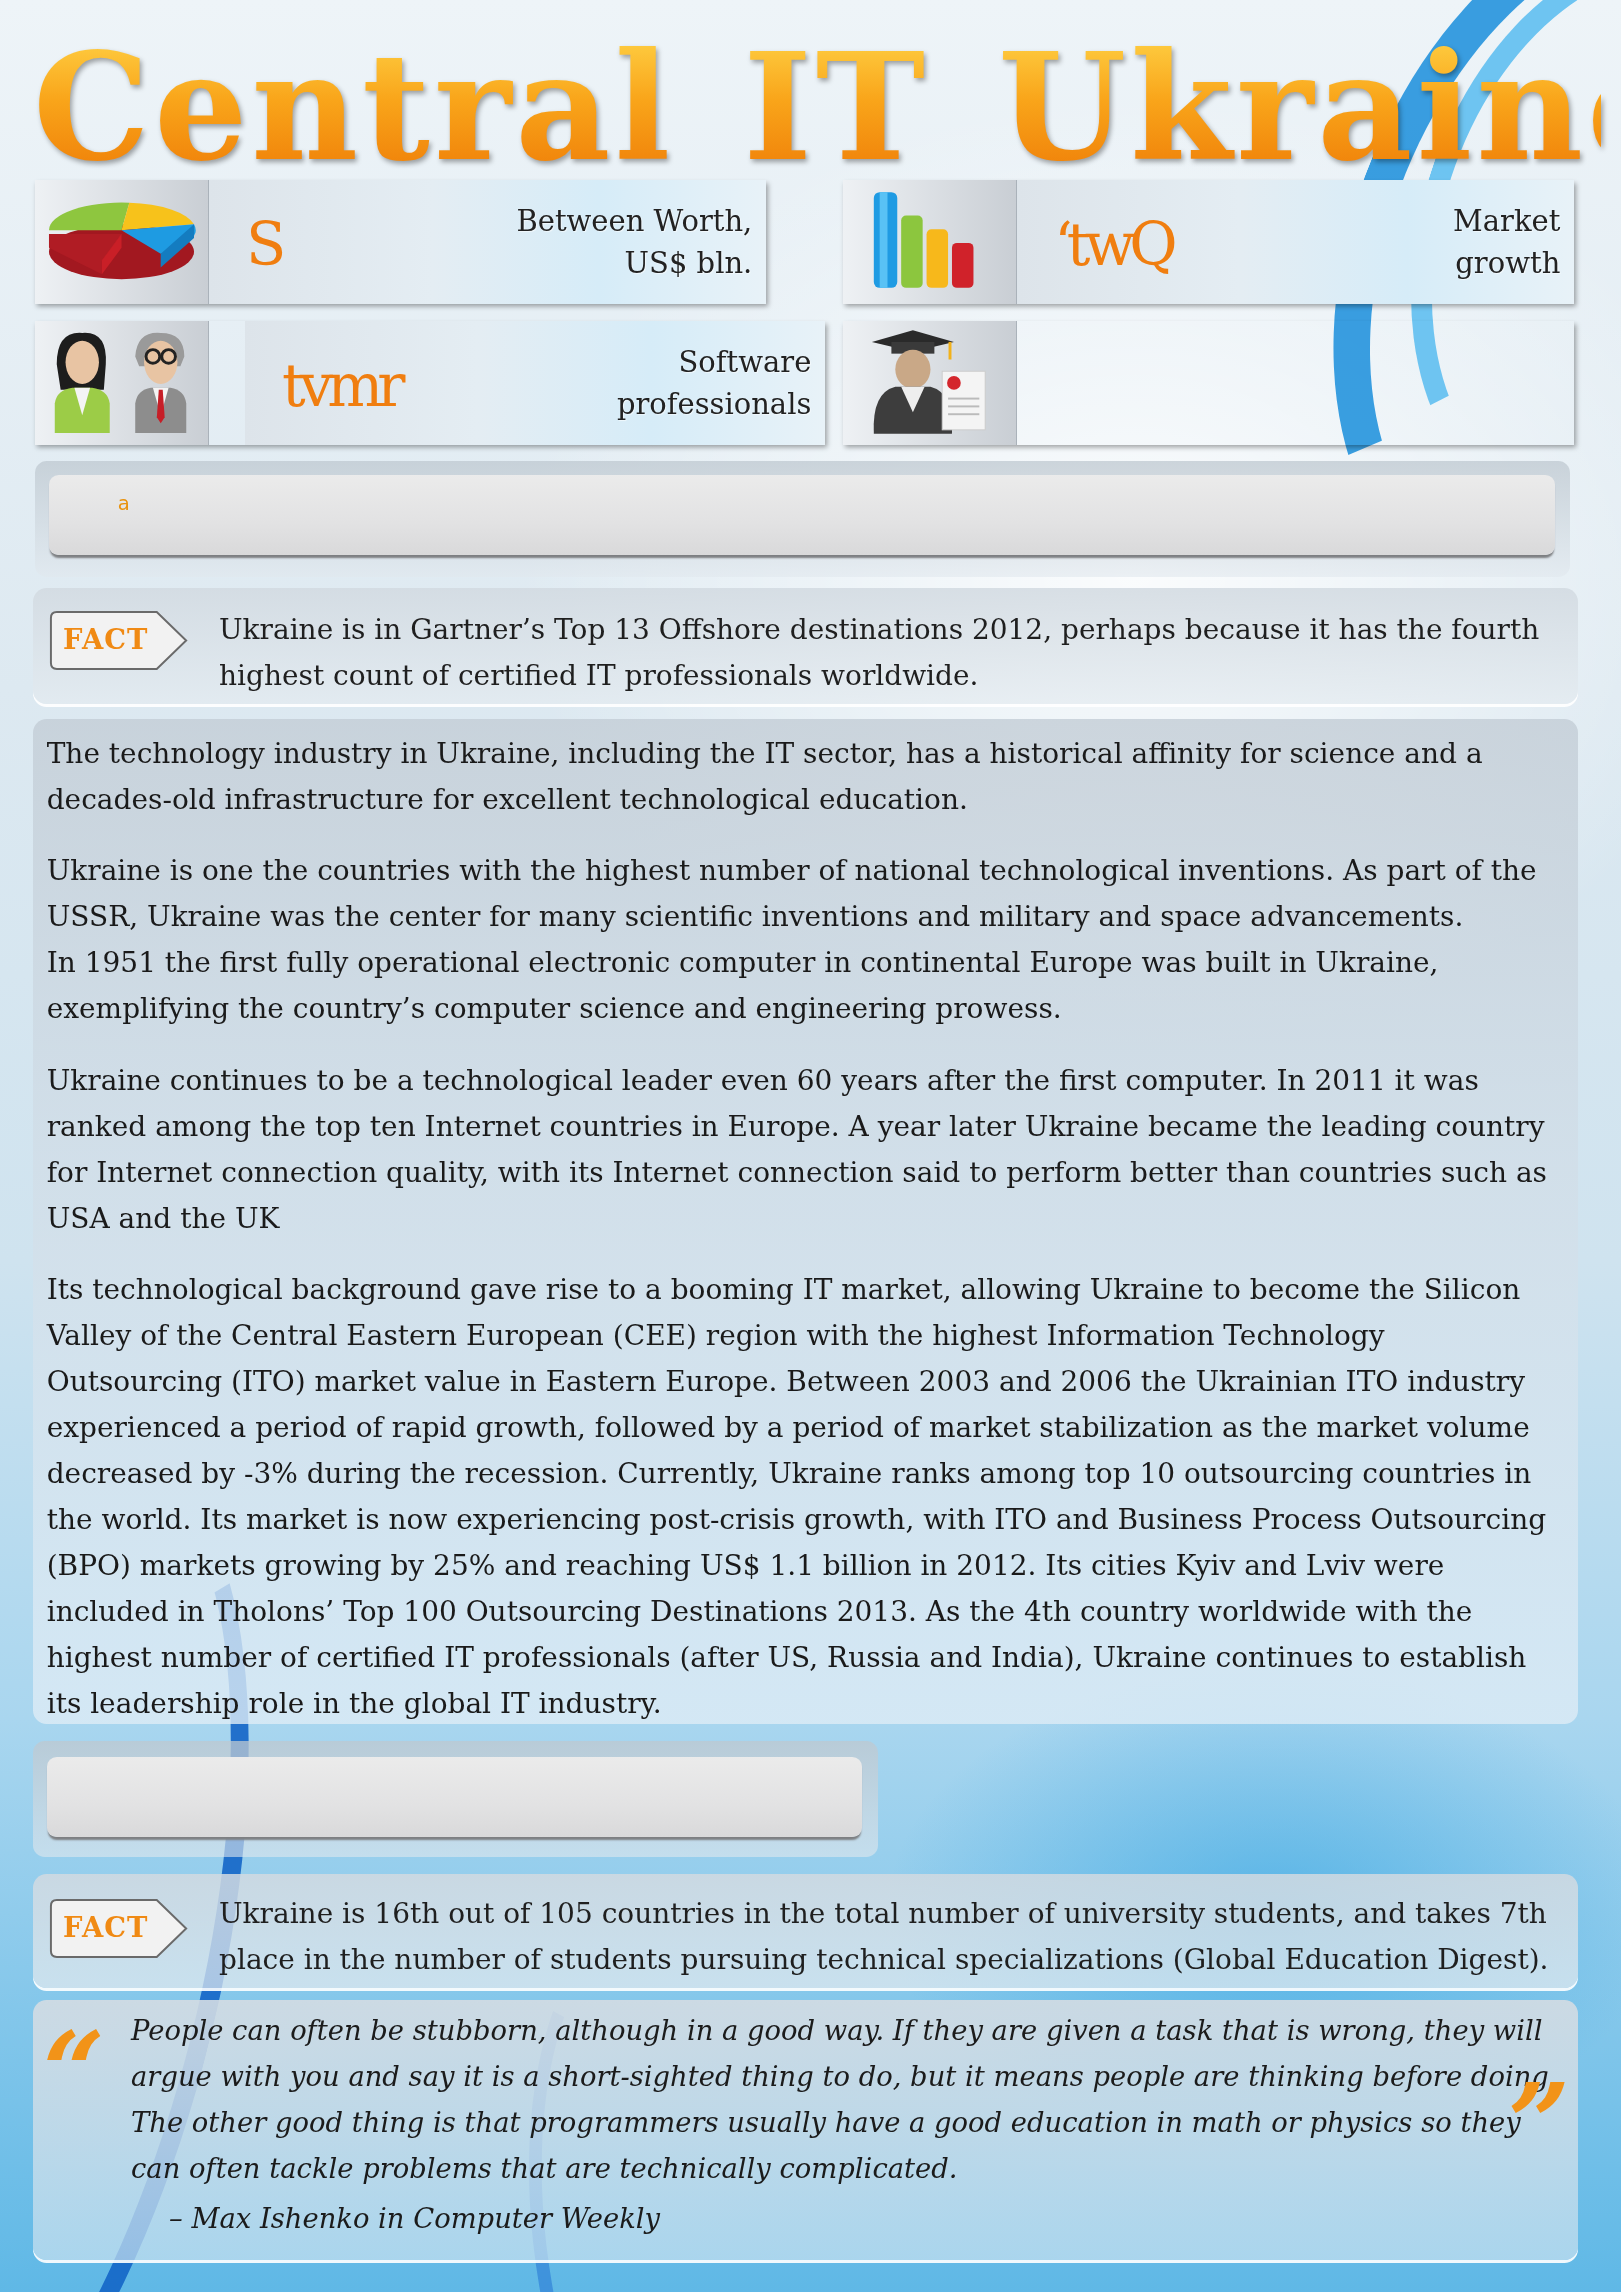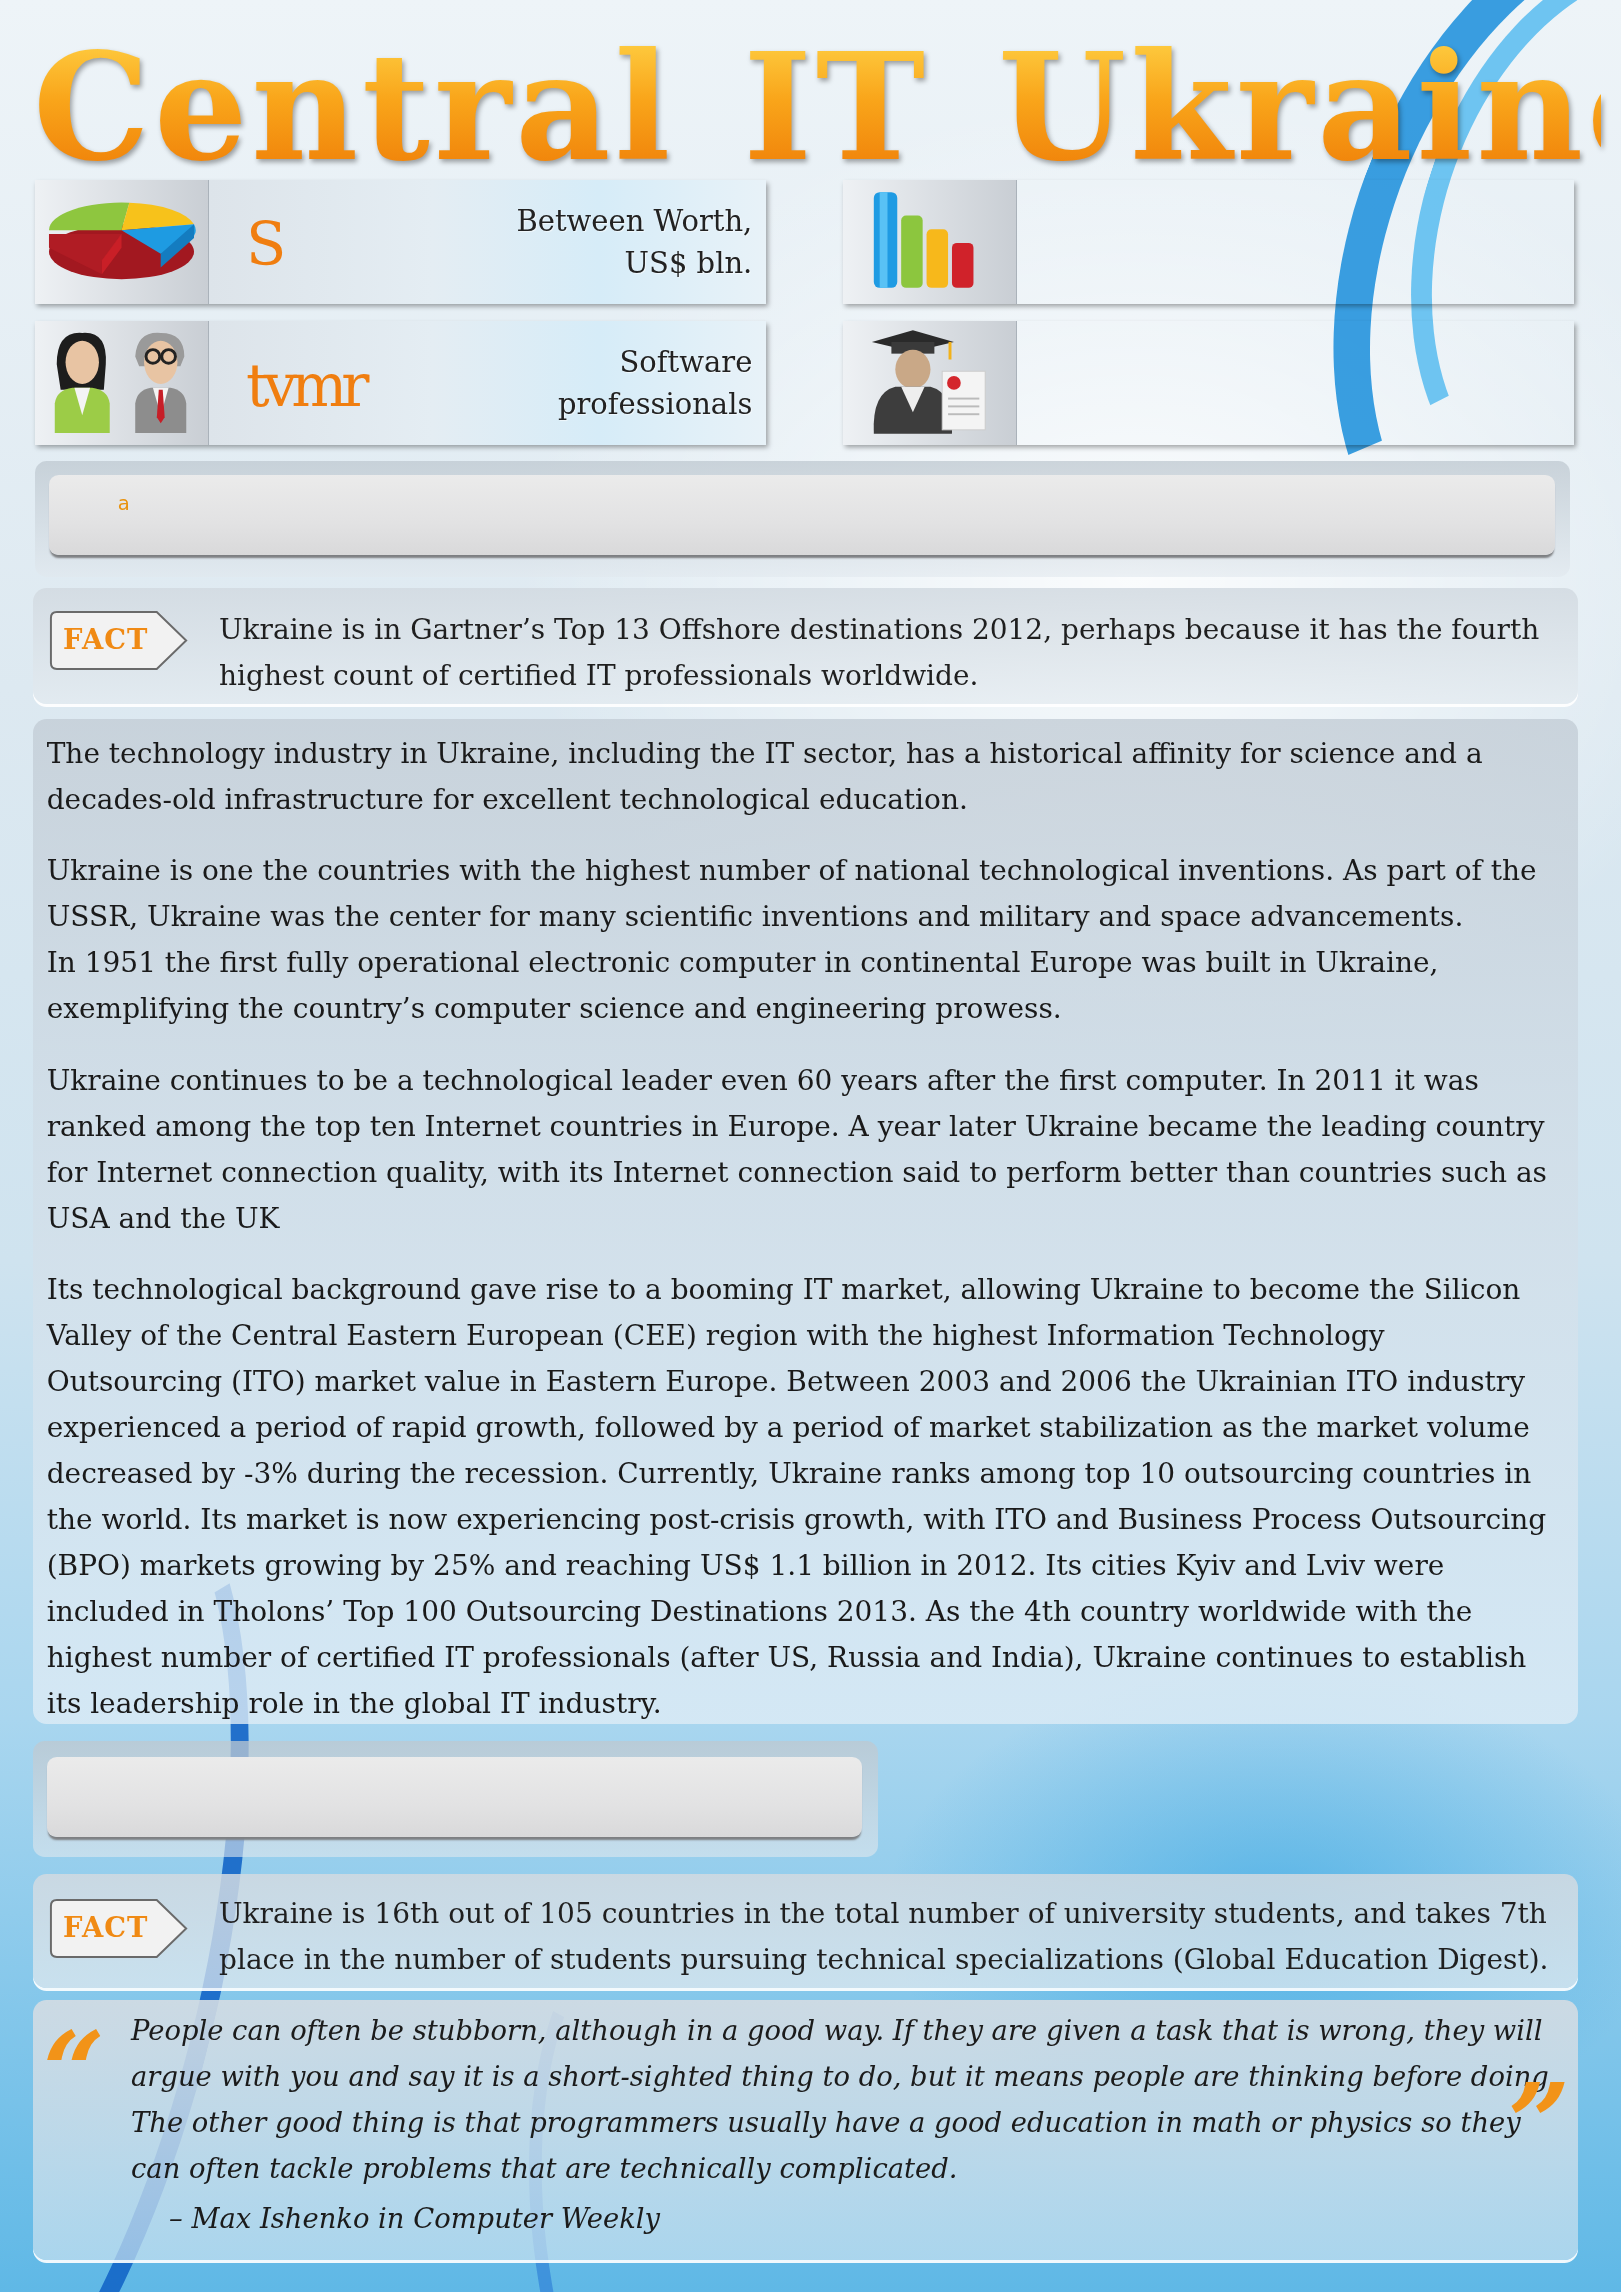--- a/index.html
+++ b/index.html
@@ -172,23 +172,30 @@
     <span>
       <svg width="127" height="108" viewBox="0 0 130 110">
         <rect x="8" y="6" width="24" height="98" rx="6" fill="#1f9be3"></rect>
         <rect x="14" y="6" width="8" height="98" fill="#59c2f5"></rect>
         <rect x="36" y="30" width="22" height="74" rx="5" fill="#8cc63e"></rect>
         <rect x="62" y="44" width="22" height="60" rx="5" fill="#f7b81b"></rect>
         <rect x="88" y="58" width="22" height="46" rx="5" fill="#d0222a"></rect>
       </svg>
     </span>
   </div>
-</div>
-
-<div class="stat" style="left:35px; top:321px; width:731px;">
+  <div class="body">
+    <div class="value">‘twQ</div>
+    <div class="label">
+      <div>Market</div>
+      <div>growth</div>
+    </div>
+  </div>
+</div>
+
+<div class="stat" style="left:35px; top:321px; width:790px;gap:36px;">
   <div class="icon-box">
     <span>
       <svg width="157" height="108" viewBox="0 0 160 110">
 
         <path d="M14 38 Q14 4 40 6 Q66 4 64 38 L62 64 L18 64 Z" fill="#1d1d1d"></path>
         <ellipse cx="40" cy="36" rx="17" ry="22" fill="#e8c4a3"></ellipse>
         <path d="M12 108 L12 78 Q14 64 30 62 L50 62 Q66 64 68 78 L68 108 Z" fill="#9ccc47"></path>
         <path d="M32 62 L40 90 L48 62 Z" fill="#f4f4f4"></path>
 
         <path d="M94 30 Q96 4 120 6 Q144 6 144 30 L140 40 L98 40 Z" fill="#9a9a9a"></path>

